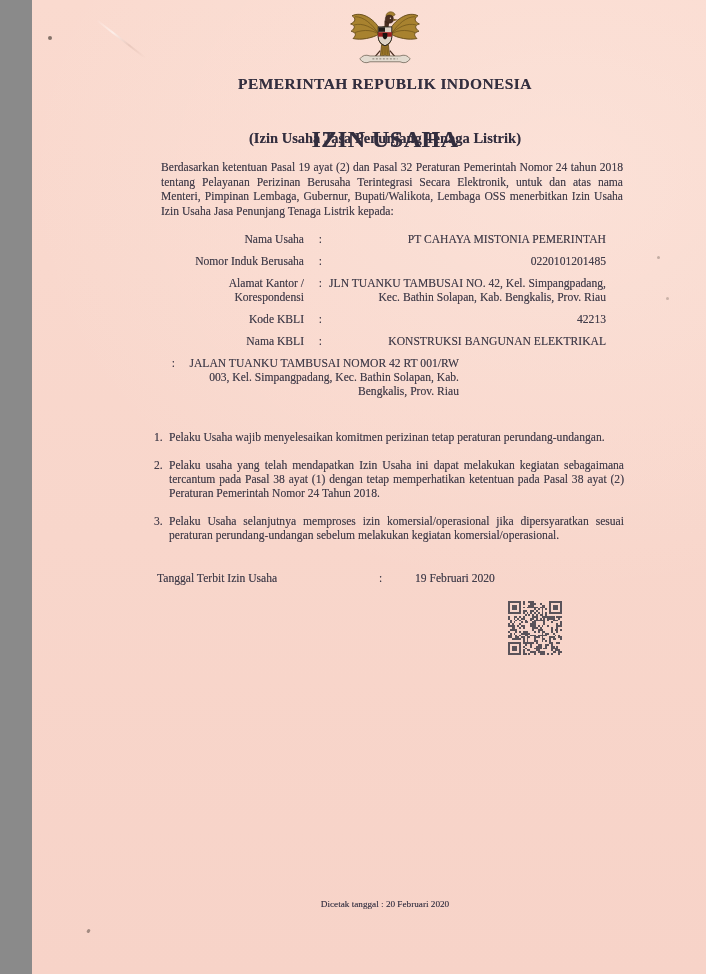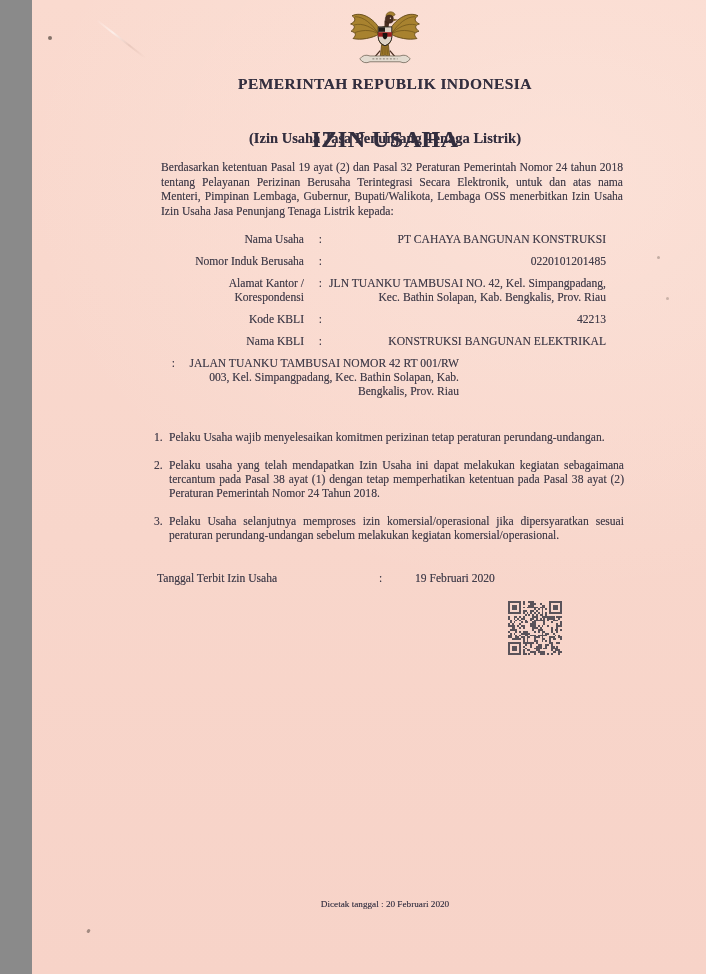--- a/index.html
+++ b/index.html
@@ -81,21 +81,21 @@
   <div class="center gov-heading txt">PEMERINTAH REPUBLIK INDONESIA</div>
   <div class="center doc-title txt">IZIN USAHA</div>
   <div class="center doc-subtitle txt">(Izin Usaha Jasa Penunjang Tenaga Listrik)</div>
 
   <div class="intro txt">Berdasarkan ketentuan Pasal 19 ayat (2) dan Pasal 32 Peraturan Pemerintah Nomor 24 tahun 2018 tentang Pelayanan Perizinan Berusaha Terintegrasi Secara Elektronik, untuk dan atas nama Menteri, Pimpinan Lembaga, Gubernur, Bupati/Walikota, Lembaga OSS menerbitkan Izin Usaha Izin Usaha Jasa Penunjang Tenaga Listrik kepada:</div>
 
   <div class="fields">
   <div class="field-row txt">
     <span class="field-label">Nama Usaha</span>
     <span class="field-sep">:</span>
-    <span class="field-value">PT CAHAYA BANGUNAN KONSTRUKSI</span>
+    <span class="field-value">PT CAHAYA MISTONIA PEMERINTAH</span>
   </div>
 
   <div class="field-row txt">
     <span class="field-label">Nomor Induk Berusaha</span>
     <span class="field-sep">:</span>
     <span class="field-value">0220101201485</span>
   </div>
 
   <div class="field-row txt">
     <span class="field-label">Alamat Kantor / Korespondensi</span>

